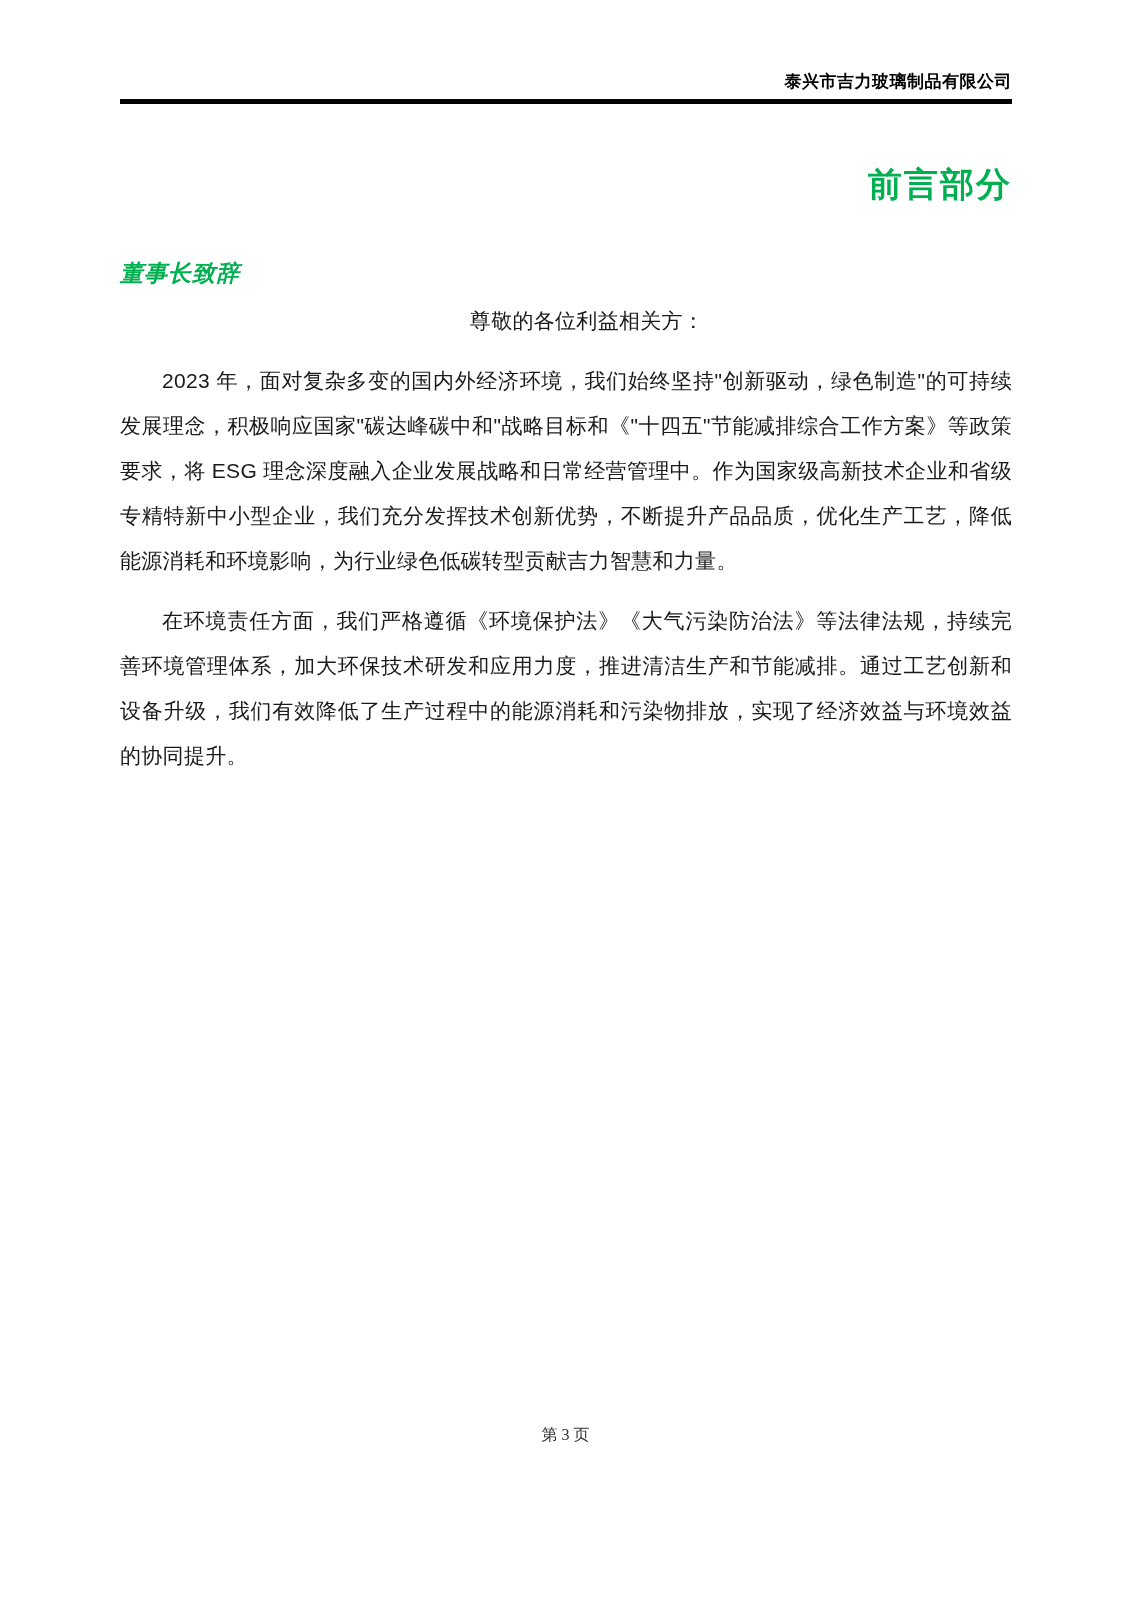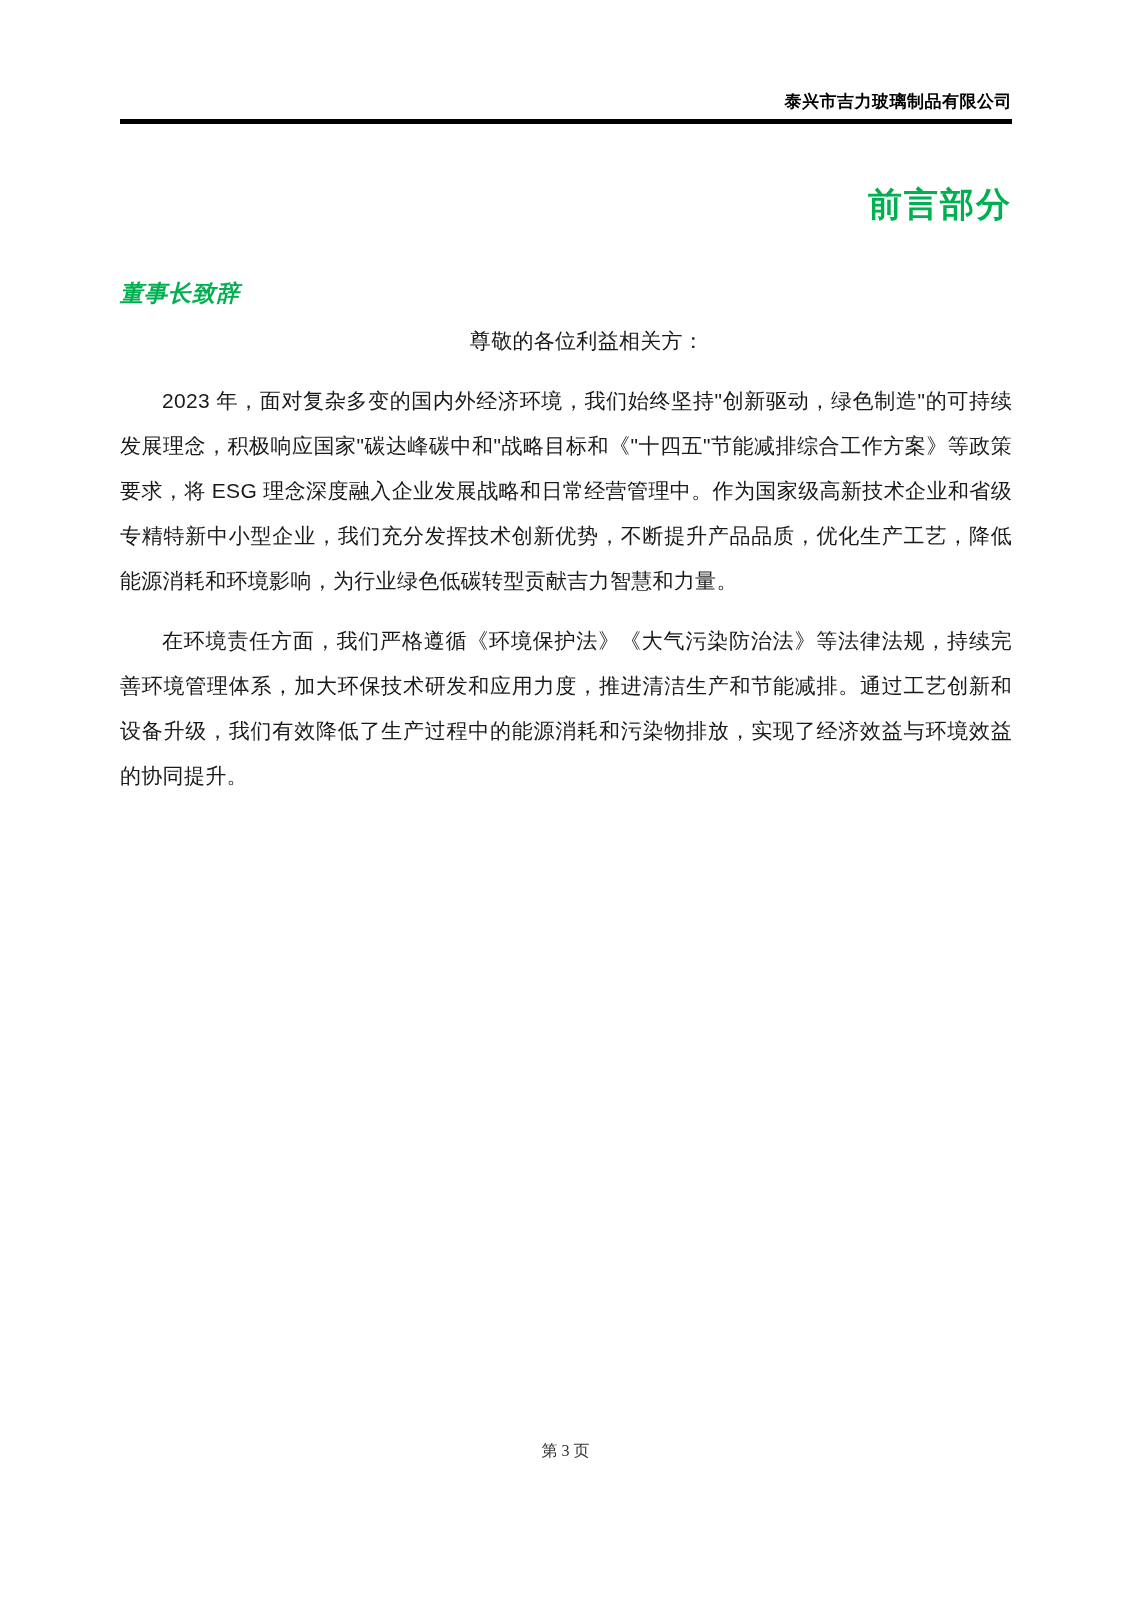--- a/index.html
+++ b/index.html
@@ -18,21 +18,21 @@
     overflow: hidden;
     box-sizing: border-box;
   }
   .content {
     position: absolute;
     left: 120px;
     right: 119px;
     top: 0;
   }
   .header {
-    padding-top: 88px;
+    padding-top: 68px;
     text-align: right;
   }
   .header-company {
     font-size: 17px;
     font-weight: bold;
     color: #000000;
     letter-spacing: 0.5px;
     line-height: 1.6;
   }
   .header-rule {
@@ -62,21 +62,21 @@
     letter-spacing: 0.3px;
   }
   .body-text p.salutation {
     margin-top: 9px;
     text-align: center;
   }
   .footer {
     position: absolute;
     left: 0;
     right: 0;
-    bottom: 138px;
+    bottom: 154px;
     text-align: center;
     font-family: "Liberation Serif", "DejaVu Serif", serif;
     font-size: 16px;
     color: #333333;
   }
 </style>
 </head>
 <body>
 
 <div class="page">

